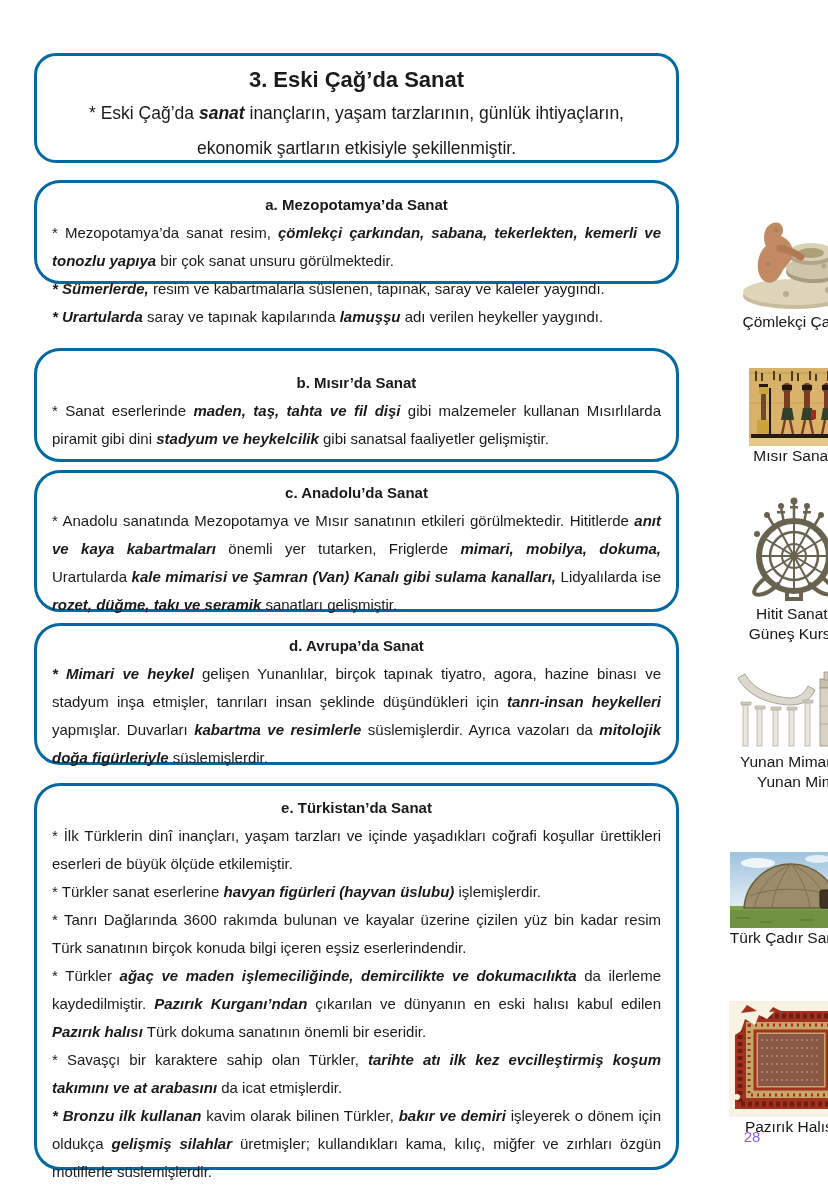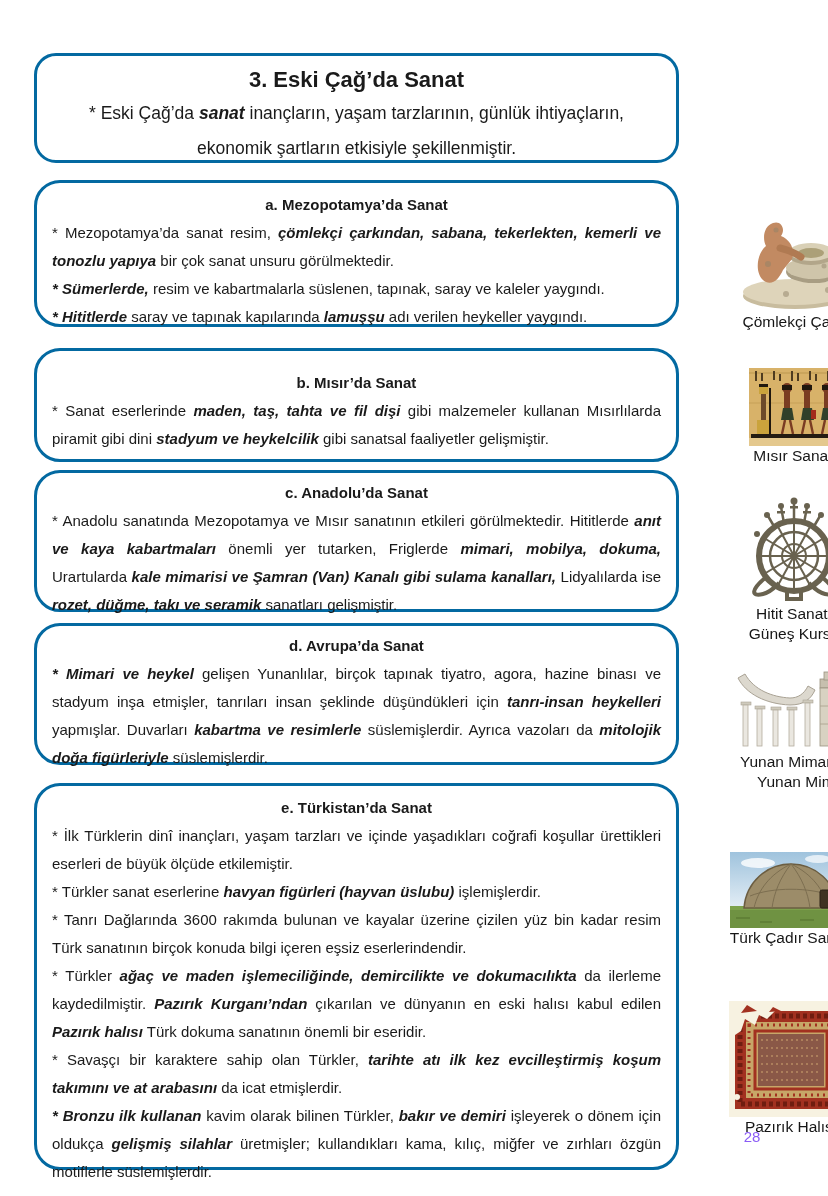--- a/index.html
+++ b/index.html
@@ -11,21 +11,21 @@
     position:absolute;left:34px;width:645px;box-sizing:border-box;
     background:#fff;border:3px solid #0369a1;border-radius:26px;
     padding:6px 15px 0 15px;
   }
   .box h2{margin:2px 0 0 0;text-align:center;font-size:15px;font-weight:bold;line-height:28px;}
   .box p{margin:0;font-size:15px;line-height:28px;text-align:justify;}
   .em{font-weight:bold;font-style:italic;}
   #box-title{top:53px;height:110px;border-radius:22px;padding-top:8px;}
   #box-title h1{margin:0;text-align:center;font-size:22px;font-weight:bold;line-height:32px;}
   #box-title p{text-align:center;font-size:17.5px;line-height:35px;}
-  #box-a{top:180px;height:147px;}
+  #box-a{top:180px;height:104px;}
   #box-b{top:348px;height:114px;padding-top:16px;}
   #box-c{top:470px;height:142px;padding-top:4px;}
   #box-d{top:623px;height:142px;padding-top:4px;}
   #box-e{top:783px;height:387px;}
   .fig{position:absolute;text-align:center;}
   .fig .caption{font-size:15.5px;line-height:20px;color:#161616;white-space:nowrap;}
   .fig svg{display:block;margin:0 auto;}
   #fig-potter{left:690px;top:190px;width:130px;}
   #fig-egypt{left:694px;top:352px;width:122px;}
   #fig-hitit{left:692px;top:478px;width:124px;}
@@ -44,21 +44,21 @@
 
   <section class="box" id="box-title">
     <h1>3. Eski Çağ’da Sanat</h1>
     <p><span>* Eski Çağ’da </span><span class="em">sanat</span><span> inançların, yaşam tarzlarının, günlük ihtiyaçların, ekonomik şartların etkisiyle şekillenmiştir.</span></p>
   </section>
 
   <section class="box" id="box-a">
     <h2>a. Mezopotamya’da Sanat</h2>
     <p><span>* Mezopotamya’da sanat resim, </span><span class="em">çömlekçi çarkından, sabana, tekerlekten, kemerli ve tonozlu yapıya</span><span> bir çok sanat unsuru görülmektedir.</span></p>
     <p><span class="em">* Sümerlerde,</span><span> resim ve kabartmalarla süslenen, tapınak, saray ve kaleler yaygındı.</span></p>
-    <p><span class="em">* Hititlerde</span><span> saray ve tapınak kapılarında </span><span class="em">lamuşşu</span><span> adı verilen heykeller yaygındı.</span></p>
+    <p><span class="em">* Urartularda</span><span> saray ve tapınak kapılarında </span><span class="em">lamuşşu</span><span> adı verilen heykeller yaygındı.</span></p>
   </section>
 
   <section class="box" id="box-b">
     <h2>b. Mısır’da Sanat</h2>
     <p><span>* Sanat eserlerinde </span><span class="em">maden, taş, tahta ve fil dişi</span><span> gibi malzemeler kullanan Mısırlılarda piramit gibi dini </span><span class="em">stadyum ve heykelcilik</span><span> gibi sanatsal faaliyetler gelişmiştir.</span></p>
   </section>
 
   <section class="box" id="box-c">
     <h2>c. Anadolu’da Sanat</h2>
     <p><span>* Anadolu sanatında Mezopotamya ve Mısır sanatının etkileri görülmektedir. Hititlerde </span><span class="em">anıt ve kaya kabartmaları</span><span> önemli yer tutarken, Friglerde </span><span class="em">mimari, mobilya, dokuma,</span><span> Urartularda </span><span class="em">kale mimarisi ve Şamran (Van) Kanalı gibi sulama kanalları,</span><span> Lidyalılarda ise </span><span class="em">rozet, düğme, takı ve seramik</span><span> sanatları gelişmiştir.</span></p>

